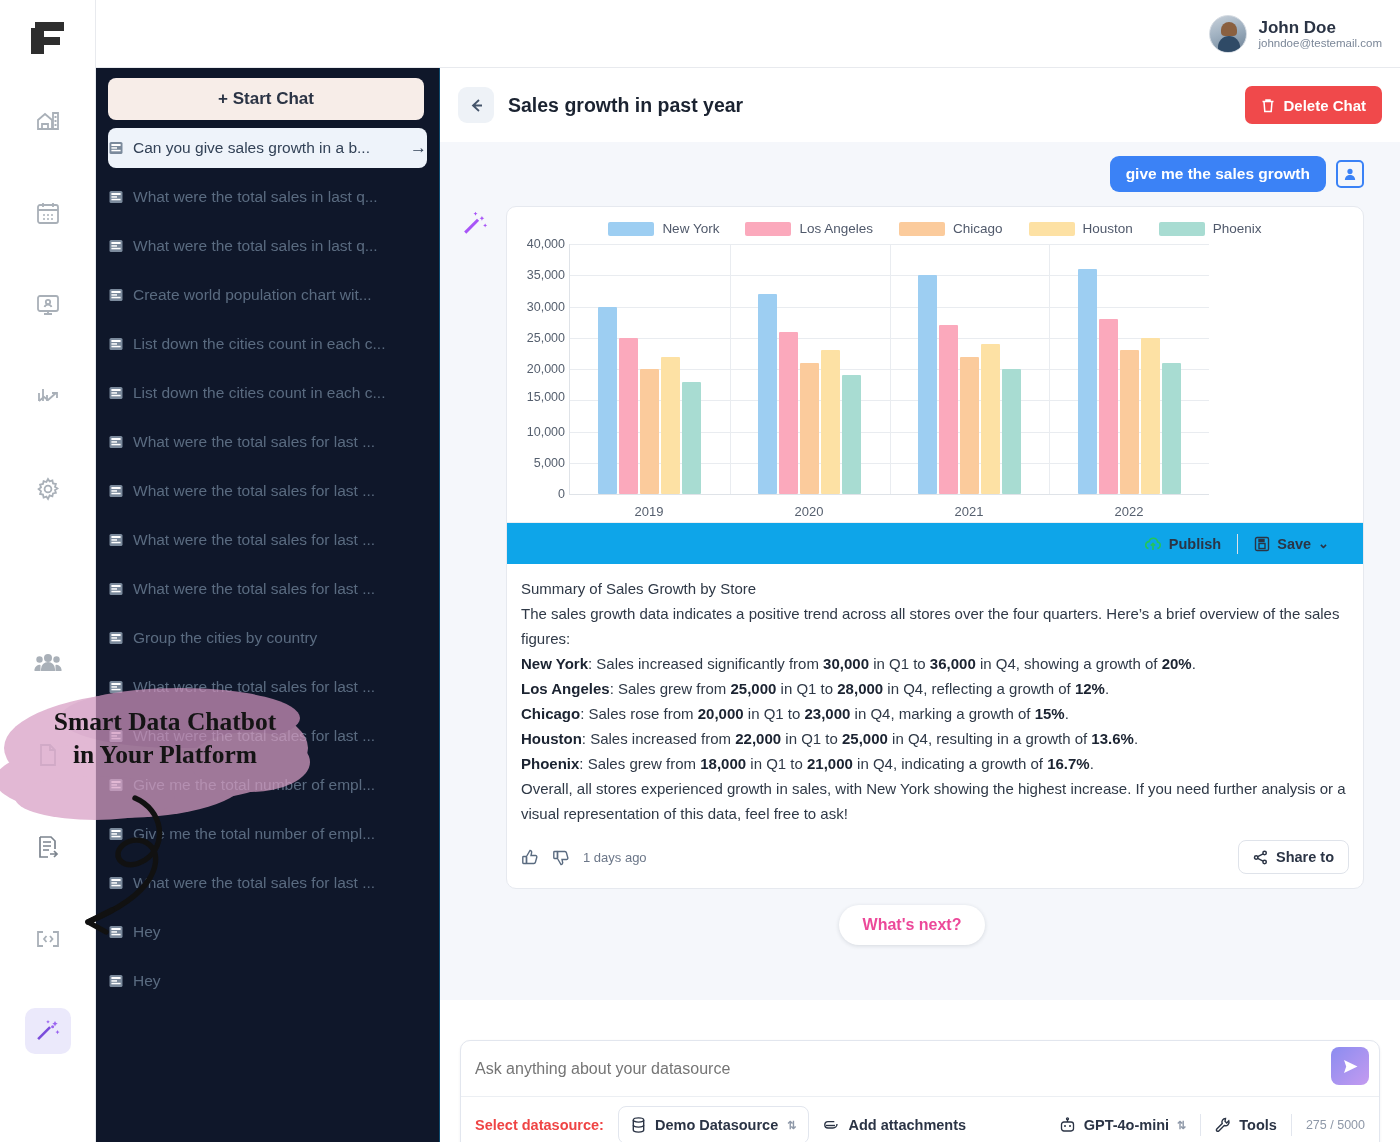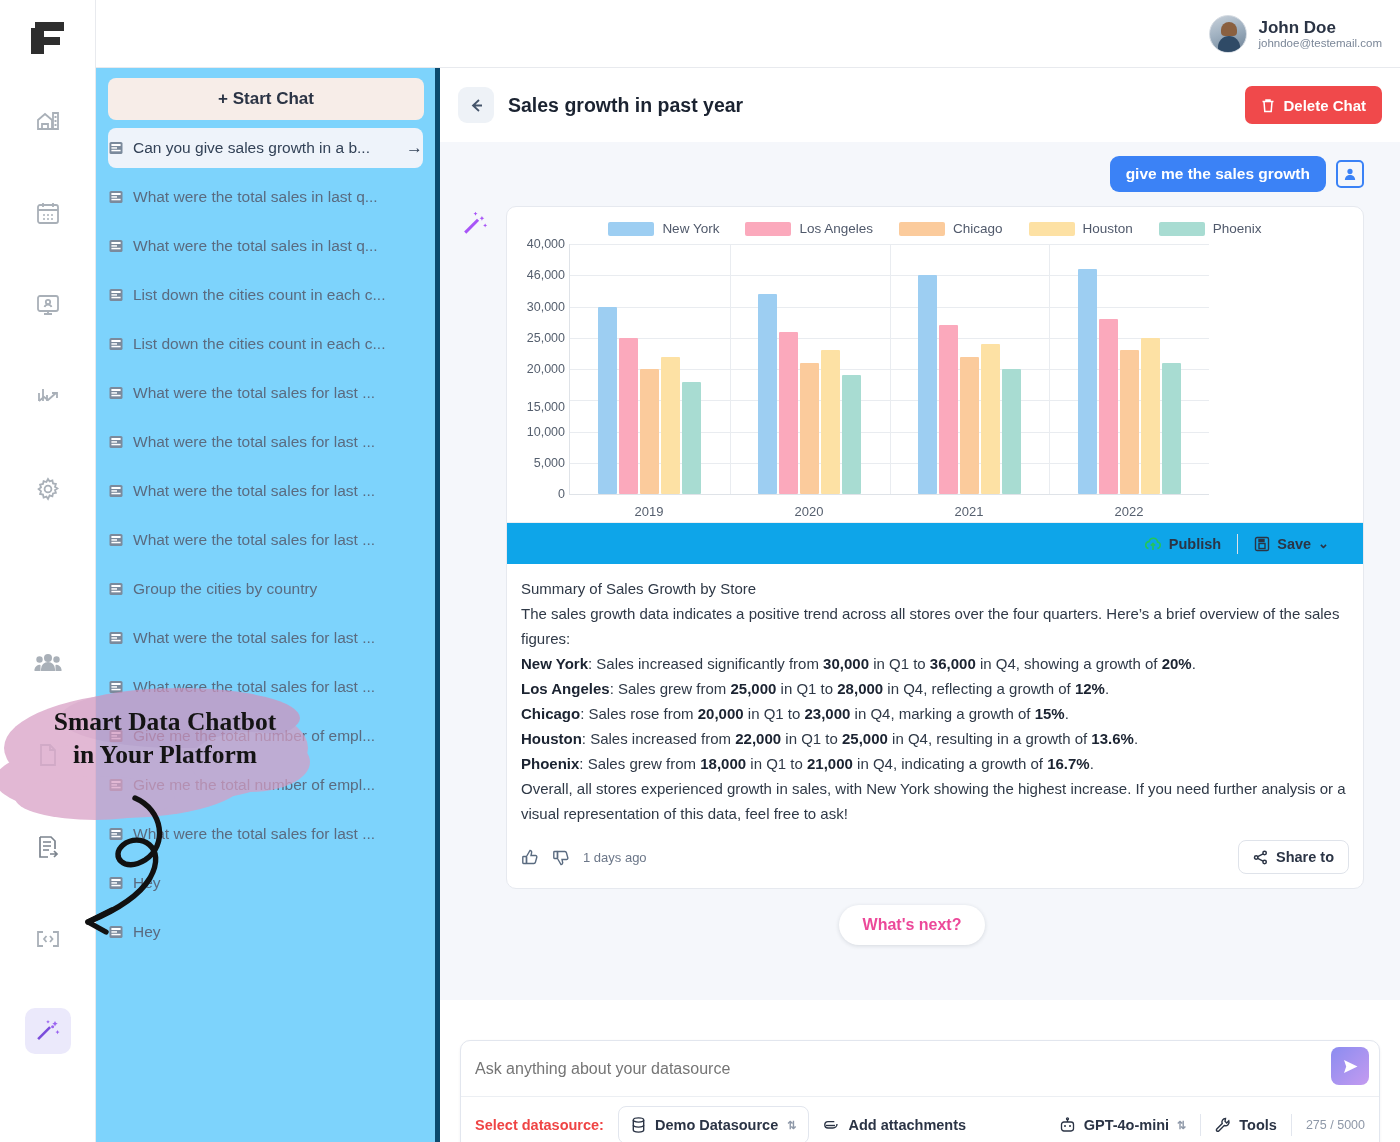--- a/index.html
+++ b/index.html
@@ -21,21 +21,21 @@
   .rail-icons { margin-top:36px; display:flex; flex-direction:column; align-items:center; gap:46px; }
   .rail-icons-b { position:absolute; top:640px; display:flex; flex-direction:column; align-items:center; gap:46px; }
   .rail-btn {
     width:46px; height:46px; border-radius:10px;
     display:flex; align-items:center; justify-content:center;
   }
   .rail-btn.active { background:#ebe9fb; }
   
   .chatcol {
     position:absolute; left:96px; top:68px; width:344px; height:1074px;
-    background:#7dd3fc; border-right:5px solid #0c4a6e;
+    background:#0f172a; border-right:1px solid #0c4a6e;
     padding:10px 12px 0 12px; overflow:hidden;
   }
   .start-chat {
     display:block; width:316px; height:42px; line-height:42px; text-align:center;
     background:#f7ede8; border-radius:8px; color:#2b3445;
     font-size:17px; font-weight:700; margin-bottom:8px; cursor:pointer;
   }
   .chat-item {
     display:flex; align-items:center; gap:9px;
     height:40px; padding:0 0; border-radius:8px;
@@ -304,20 +304,29 @@
         </svg>
         <span class="lbl">What were the total sales in last q...</span>
       </div>
       <div class="chat-item">
         <svg width="16" height="16" viewBox="0 0 16 16">
           <rect x="1.5" y="2" width="13" height="12" rx="1.6" fill="#7b8a9c"></rect>
           <rect x="3.4" y="4" width="9.2" height="2" fill="#ffffff"></rect>
           <rect x="3.4" y="7.2" width="5.6" height="1.5" fill="#ffffff"></rect>
           <rect x="3.4" y="9.8" width="9.2" height="1.5" fill="#ffffff"></rect>
         </svg>
+        <span class="lbl">Create world population chart wit...</span>
+      </div>
+      <div class="chat-item">
+        <svg width="16" height="16" viewBox="0 0 16 16">
+          <rect x="1.5" y="2" width="13" height="12" rx="1.6" fill="#7b8a9c"></rect>
+          <rect x="3.4" y="4" width="9.2" height="2" fill="#ffffff"></rect>
+          <rect x="3.4" y="7.2" width="5.6" height="1.5" fill="#ffffff"></rect>
+          <rect x="3.4" y="9.8" width="9.2" height="1.5" fill="#ffffff"></rect>
+        </svg>
         <span class="lbl">List down the cities count in each c...</span>
       </div>
       <div class="chat-item">
         <svg width="16" height="16" viewBox="0 0 16 16">
           <rect x="1.5" y="2" width="13" height="12" rx="1.6" fill="#7b8a9c"></rect>
           <rect x="3.4" y="4" width="9.2" height="2" fill="#ffffff"></rect>
           <rect x="3.4" y="7.2" width="5.6" height="1.5" fill="#ffffff"></rect>
           <rect x="3.4" y="9.8" width="9.2" height="1.5" fill="#ffffff"></rect>
         </svg>
         <span class="lbl">List down the cities count in each c...</span>
@@ -502,25 +511,25 @@
             <div class="legend-item">
               <span class="swatch" style="background: rgb(168, 220, 210);"></span>
               <span>Phoenix</span>
             </div>
           </div>
         <div class="plot">
           <div class="ylabels" id="ylabels">
               <div class="ylab" style="top: 250px;">0</div>
               <div class="ylab" style="top: 218.75px;">5,000</div>
               <div class="ylab" style="top: 187.5px;">10,000</div>
-              <div class="ylab" style="top: 163px;">15,000</div>
+              <div class="ylab" style="top: 153px;">15,000</div>
               <div class="ylab" style="top: 125px;">20,000</div>
               <div class="ylab" style="top: 93.75px;">25,000</div>
               <div class="ylab" style="top: 62.5px;">30,000</div>
-              <div class="ylab" style="top: 31.25px;">46,000</div>
+              <div class="ylab" style="top: 31.25px;">35,000</div>
               <div class="ylab" style="top: 0px;">40,000</div>
             </div>
           <div class="grid-area" id="gridarea">
               <div class="gline" style="top: 250px;"></div>
               <div class="gline" style="top: 218.75px;"></div>
               <div class="gline" style="top: 187.5px;"></div>
               <div class="gline" style="top: 156.25px;"></div>
               <div class="gline" style="top: 125px;"></div>
               <div class="gline" style="top: 93.75px;"></div>
               <div class="gline" style="top: 62.5px;"></div>

